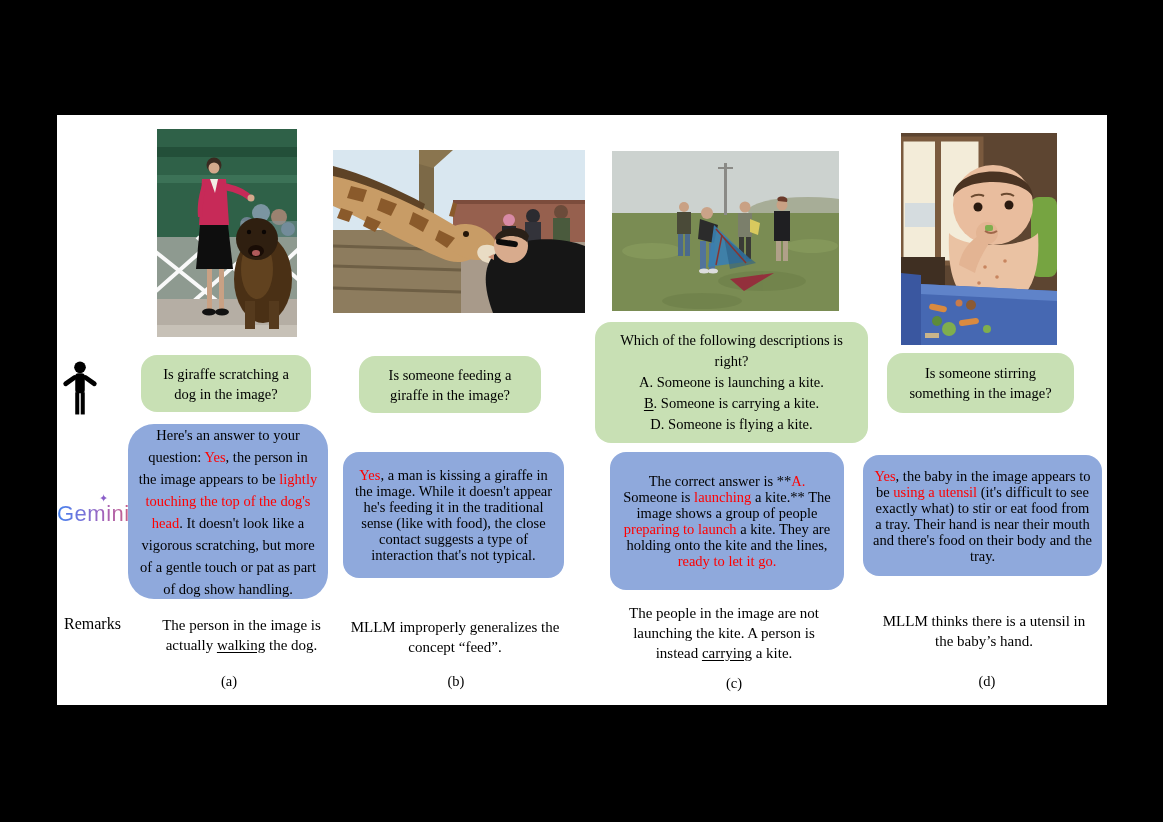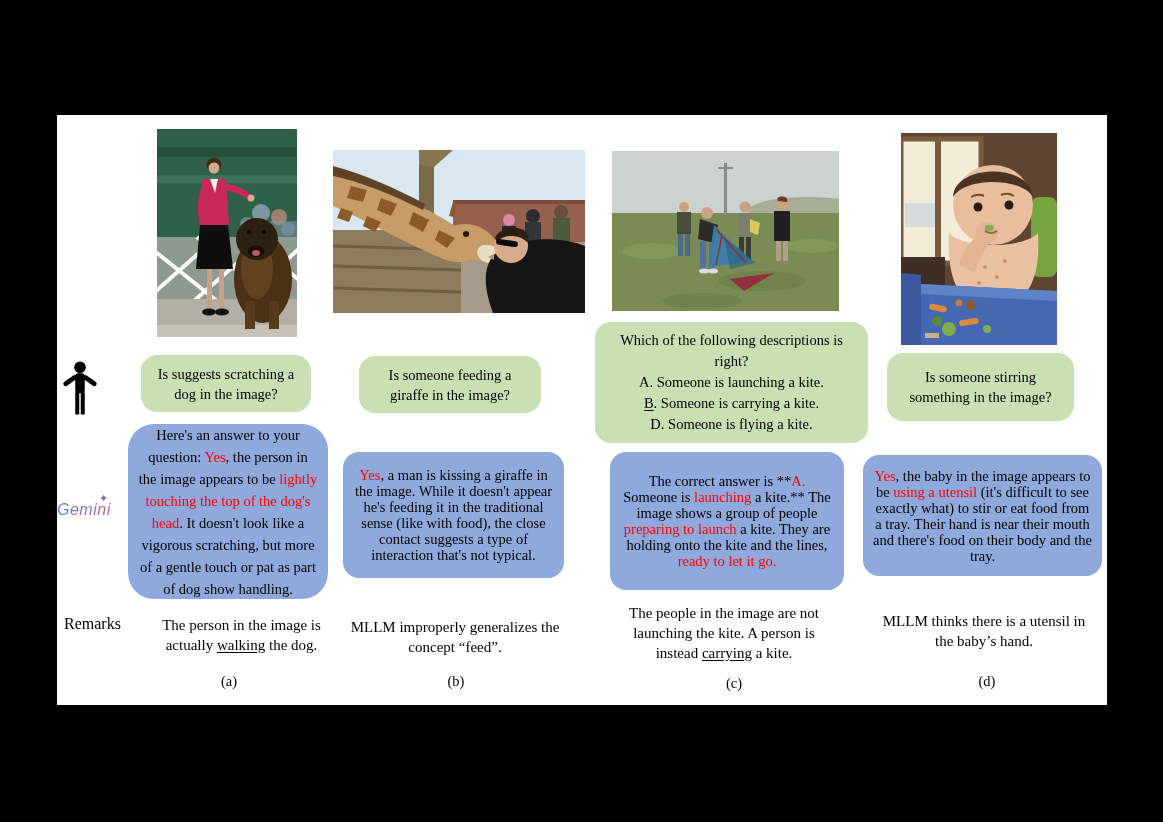--- a/index.html
+++ b/index.html
@@ -12,23 +12,23 @@
           box-sizing:border-box;padding:8px 10px;}
   .q{background:#c8e0b4;border-radius:16px;font-size:14.5px;line-height:20px;}
   .q-multi{line-height:21px;}
   .a{background:#8fa9dc;border-radius:16px;font-size:14.5px;line-height:16px;}
   .a-tall{line-height:22px;border-radius:26px;}
   .red{color:#ff0000;}
   .u{text-decoration:underline;text-underline-offset:2px;}
   .remark{font-size:15px;line-height:20px;text-align:center;}
   .remarks-label{font-size:16px;}
   .caption{font-size:14.5px;text-align:center;}
-  .gemini{font-family:"Liberation Sans","DejaVu Sans",sans-serif;font-size:16px;font-weight:500;
+  .gemini{font-family:"Liberation Sans","DejaVu Sans",sans-serif;font-size:22px;font-weight:500;
           background:linear-gradient(90deg,#4683ee 0%,#7a6fd6 40%,#a563b9 65%,#c95f86 100%);
-          -webkit-background-clip:text;background-clip:text;color:transparent;letter-spacing:.5px;font-style:italic;}
+          -webkit-background-clip:text;background-clip:text;color:transparent;letter-spacing:.5px;}
   .sparkle{position:absolute;left:42px;top:-9px;font-size:11px;color:#8b5fc9;
            font-family:"DejaVu Sans",sans-serif;}
 </style>
 </head>
 <body>
 
 <div class="stage">
   <div class="panel">
 
     <svg class="abs photo" style="left:100px;top:14px;" width="140" height="208" viewBox="0 0 140 208">
@@ -236,21 +236,21 @@
 
     <div class="abs" style="left:0px;top:386px;width:90px;">
       <span class="sparkle">✦</span>
       <span class="gemini">Gemini</span>
     </div>
 
     <div class="abs remarks-label" style="left:7px;top:500px;">Remarks</div>
 
     <div class="abs bubble q" style="left:84px;top:240px;width:170px;height:57px;">
       <div>
-          <div><span>Is suggests scratching a dog in the image?</span></div>
+          <div><span>Is giraffe scratching a dog in the image?</span></div>
         </div>
     </div>
     <div class="abs bubble a a-tall" style="left:71px;top:309px;width:200px;height:175px;">
       <div><span>Here's an answer to your question: </span><span class="red">Yes</span><span>, the person in the image appears to be </span><span class="red">lightly touching the top of the dog's head</span><span>.  It doesn't look like a vigorous scratching, but more of a gentle touch or pat as part of dog show handling.</span></div>
     </div>
     <div class="abs remark" style="left:82px;top:500px;width:205px;">
       <span><span>The person in the image is actually </span><span class="u">walking</span><span> the dog.</span></span>
     </div>
     <div class="abs caption" style="left:122px;top:558px;width:100px;">(a)</div>
 
@@ -276,21 +276,21 @@
         </div>
     </div>
     <div class="abs bubble a" style="left:553px;top:337px;width:234px;height:138px;">
       <div><span>The correct answer is **</span><span class="red">A.</span><span> Someone is </span><span class="red">launching</span><span> a kite.** The image shows a group of people </span><span class="red">preparing to launch</span><span> a kite. They are holding onto the kite and the lines, </span><span class="red">ready to let it go.</span></div>
     </div>
     <div class="abs remark" style="left:562px;top:488px;width:210px;">
       <span><span>The people in the image are not launching the kite. A person is instead </span><span class="u">carrying</span><span> a kite.</span></span>
     </div>
     <div class="abs caption" style="left:627px;top:560px;width:100px;">(c)</div>
 
-    <div class="abs bubble q" style="left:830px;top:238px;width:187px;height:68px;">
+    <div class="abs bubble q" style="left:830px;top:238px;width:187px;height:60px;">
       <div>
           <div><span>Is someone stirring something in the image?</span></div>
         </div>
     </div>
     <div class="abs bubble a" style="left:806px;top:340px;width:239px;height:121px;">
       <div><span class="red">Yes</span><span>, the baby in the image appears to be </span><span class="red">using a utensil</span><span> (it's difficult to see exactly what) to stir or eat food from a tray.  Their hand is near their mouth and there's food on their body and the tray.</span></div>
     </div>
     <div class="abs remark" style="left:822px;top:496px;width:210px;">
       <span><span>MLLM thinks there is a utensil in the baby’s hand.</span></span>
     </div>

